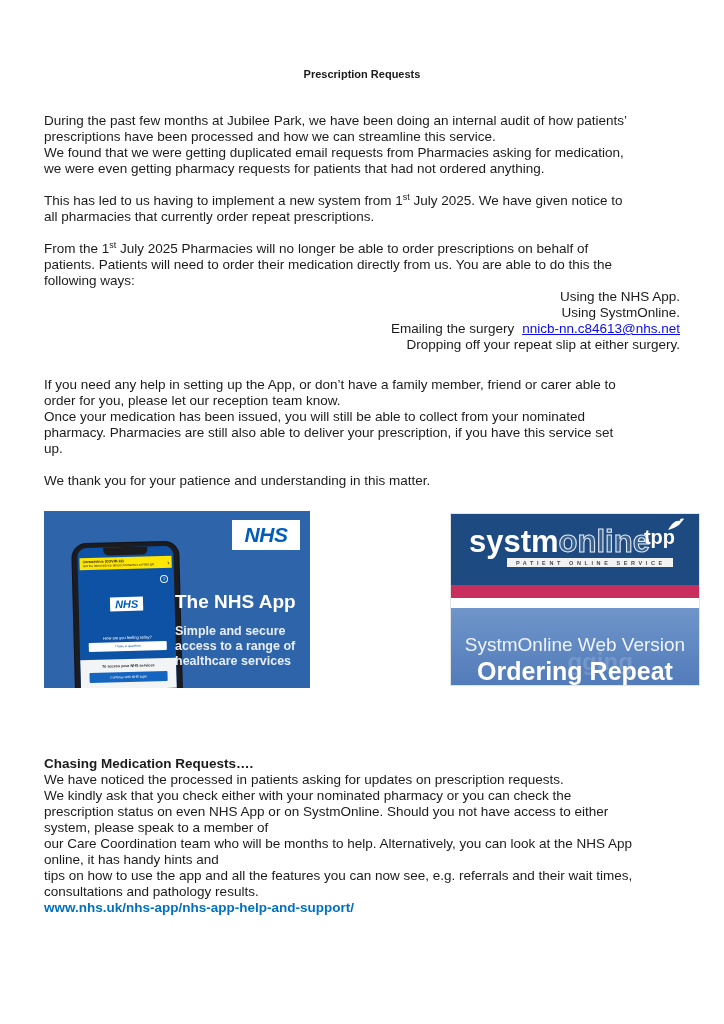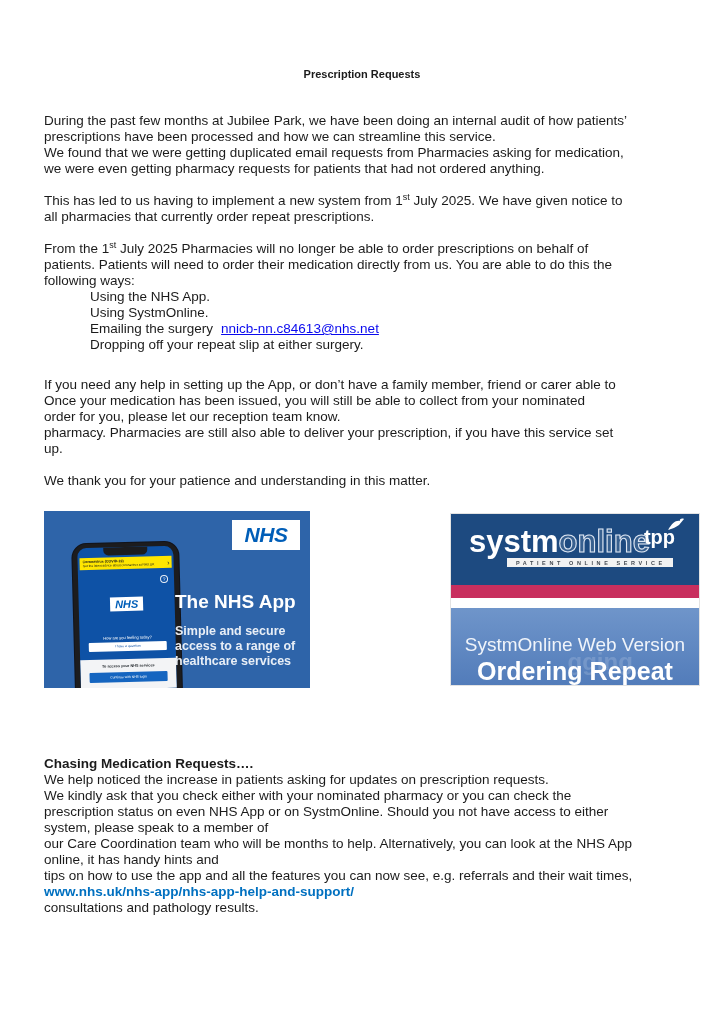--- a/index.html
+++ b/index.html
@@ -8,21 +8,21 @@
     position:relative; width:724px; height:1024px; background:#ffffff;
     font-family:"Liberation Sans","DejaVu Sans",sans-serif; color:#1b1b1b;
     overflow:hidden; margin:0 auto;
   }
   .content { padding:0 44px; }
   .doc-title { text-align:center; font-size:11px; font-weight:bold; padding-top:68px; }
   .para { margin-top:16px; }
   .line { font-size:13.5px; line-height:16px; white-space:nowrap; }
   sup.ord { font-size:9px; vertical-align:super; line-height:0; }
   .first-para { margin-top:33px; }
-  .indent { margin-left:46px; }
+  .indent { margin-left:46px;text-align:right; }
   .gap-large { margin-top:24px; }
   .email-link { color:#0a0aee; text-decoration:underline; margin-left:8px; }
   .bold-heading { font-weight:bold; }
   .chasing { margin-top:68px; }
   .support-link { color:#0070c0; font-weight:bold; text-decoration:none; }
 
   
   .promos { display:flex; justify-content:space-between; align-items:flex-start;
             margin:22px 0 0 44px; width:656px; }
 
@@ -96,22 +96,22 @@
       <div class="line">patients. Patients will need to order their medication directly from us. You are able to do this the</div>
       <div class="line">following ways:</div>
       <div class="line indent">Using the NHS App.</div>
       <div class="line indent">Using SystmOnline.</div>
       <div class="line indent"><span>Emailing the surgery</span><a class="email-link" href="#">nnicb-nn.c84613@nhs.net</a></div>
       <div class="line indent">Dropping off your repeat slip at either surgery.</div>
     </div>
 
     <div class="para gap-large">
       <div class="line">If you need any help in setting up the App, or don’t have a family member, friend or carer able to</div>
+      <div class="line">order for you, please let our reception team know.</div>
       <div class="line">Once your medication has been issued, you will still be able to collect from your nominated</div>
-      <div class="line">order for you, please let our reception team know.</div>
       <div class="line">pharmacy. Pharmacies are still also able to deliver your prescription, if you have this service set</div>
       <div class="line">up.</div>
     </div>
 
     <div class="para">
       <div class="line">We thank you for your patience and understanding in this matter.</div>
     </div>
   </div>
 
   <div class="promos">
@@ -160,23 +160,23 @@
       <div class="so-bottom">
         <div class="so-ghost">gging</div>
         <div class="so-b1">SystmOnline Web Version</div>
         <div class="so-b2">Ordering Repeat Medication</div>
       </div>
     </div>
   </div>
 
   <div class="content chasing">
     <div class="line bold-heading">Chasing Medication Requests….</div>
-    <div class="line">We help noticed the increase in patients asking for updates on prescription requests.</div>
+    <div class="line">We have noticed the processed in patients asking for updates on prescription requests.</div>
     <div class="line">We kindly ask that you check either with your nominated pharmacy or you can check the</div>
     <div class="line">prescription status on even NHS App or on SystmOnline. Should you not have access to either</div>
     <div class="line">system, please speak to a member of</div>
     <div class="line">our Care Coordination team who will be months to help. Alternatively, you can look at the NHS App</div>
     <div class="line">online, it has handy hints and</div>
     <div class="line">tips on how to use the app and all the features you can now see, e.g. referrals and their wait times,</div>
+    <div class="line">consultations and pathology results.</div>
     <div class="line"><a class="support-link" href="#">www.nhs.uk/nhs-app/nhs-app-help-and-support/</a></div>
-    <div class="line">consultations and pathology results.</div>
   </div>
 </div>
 
 </body></html>

